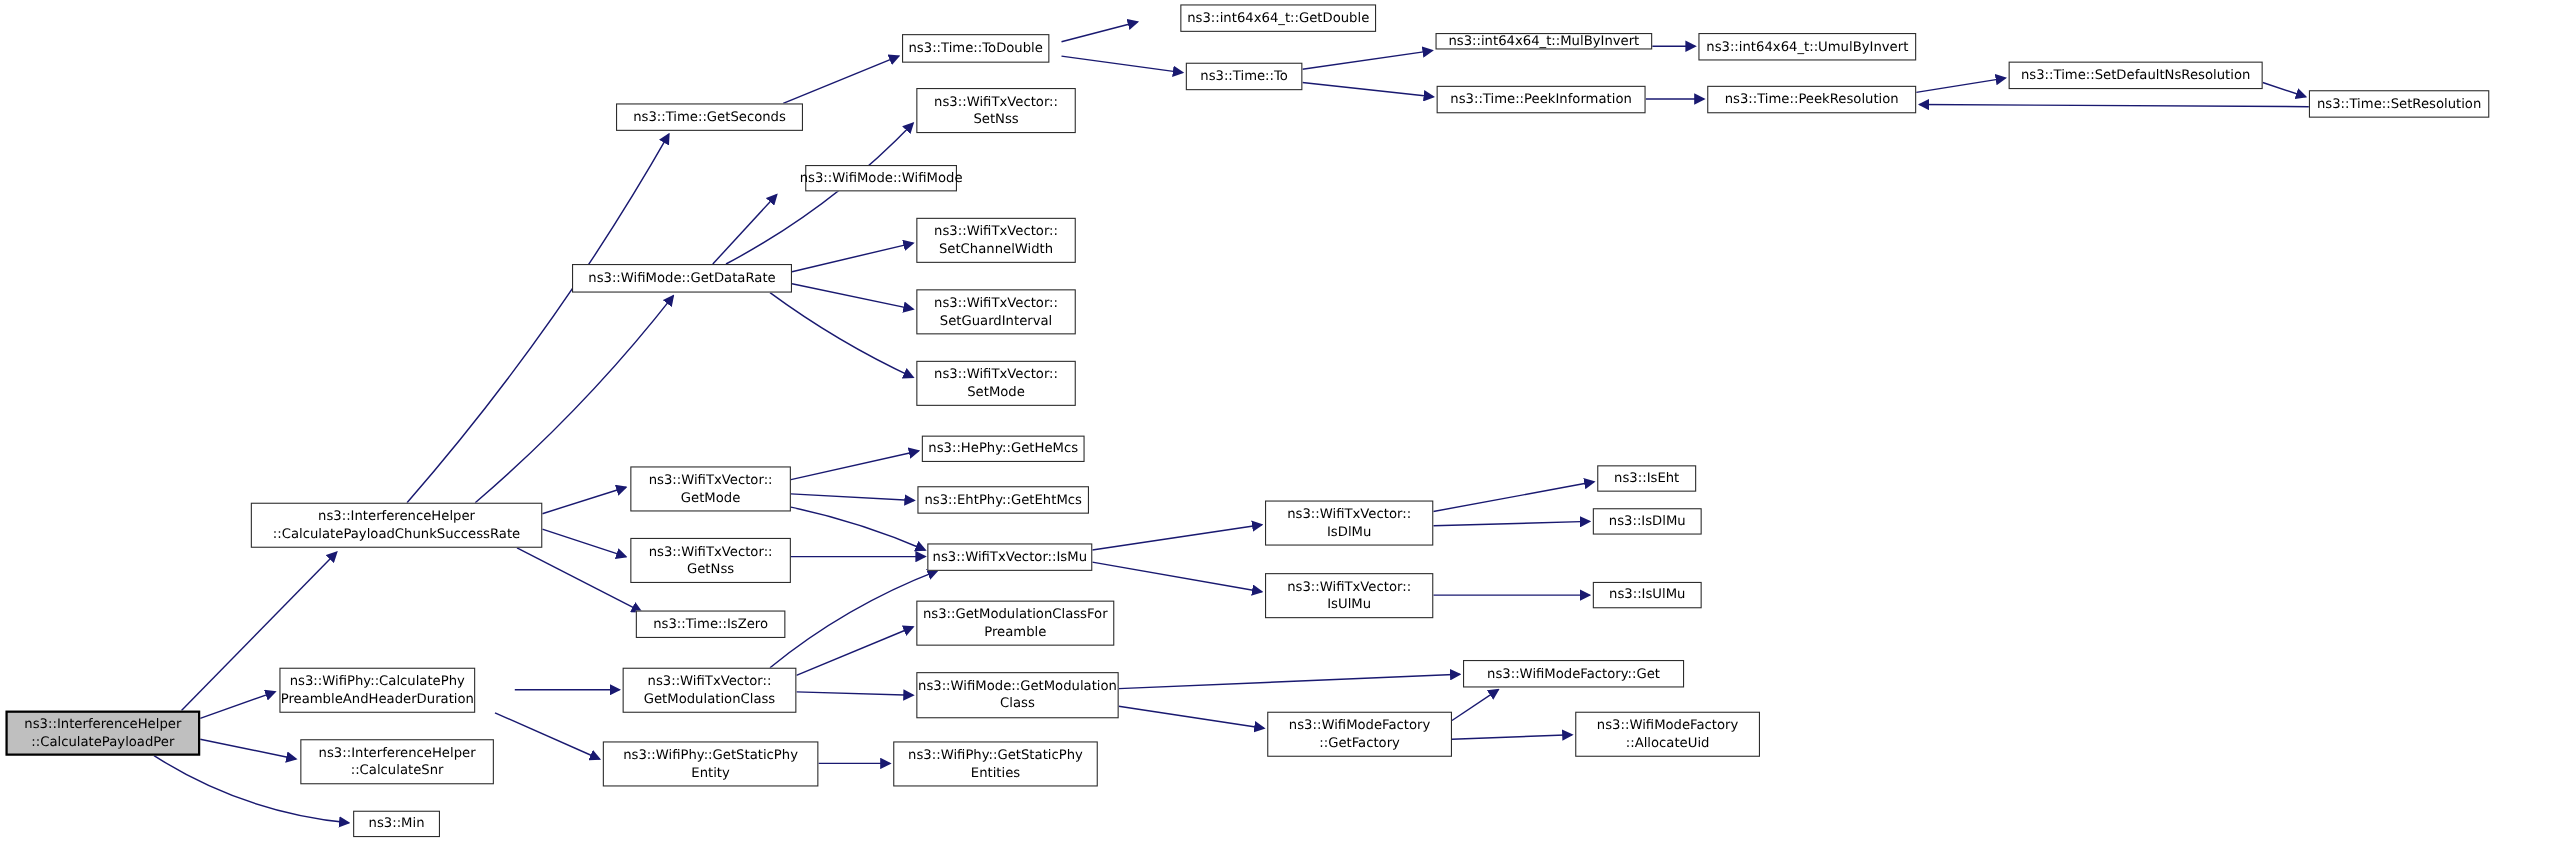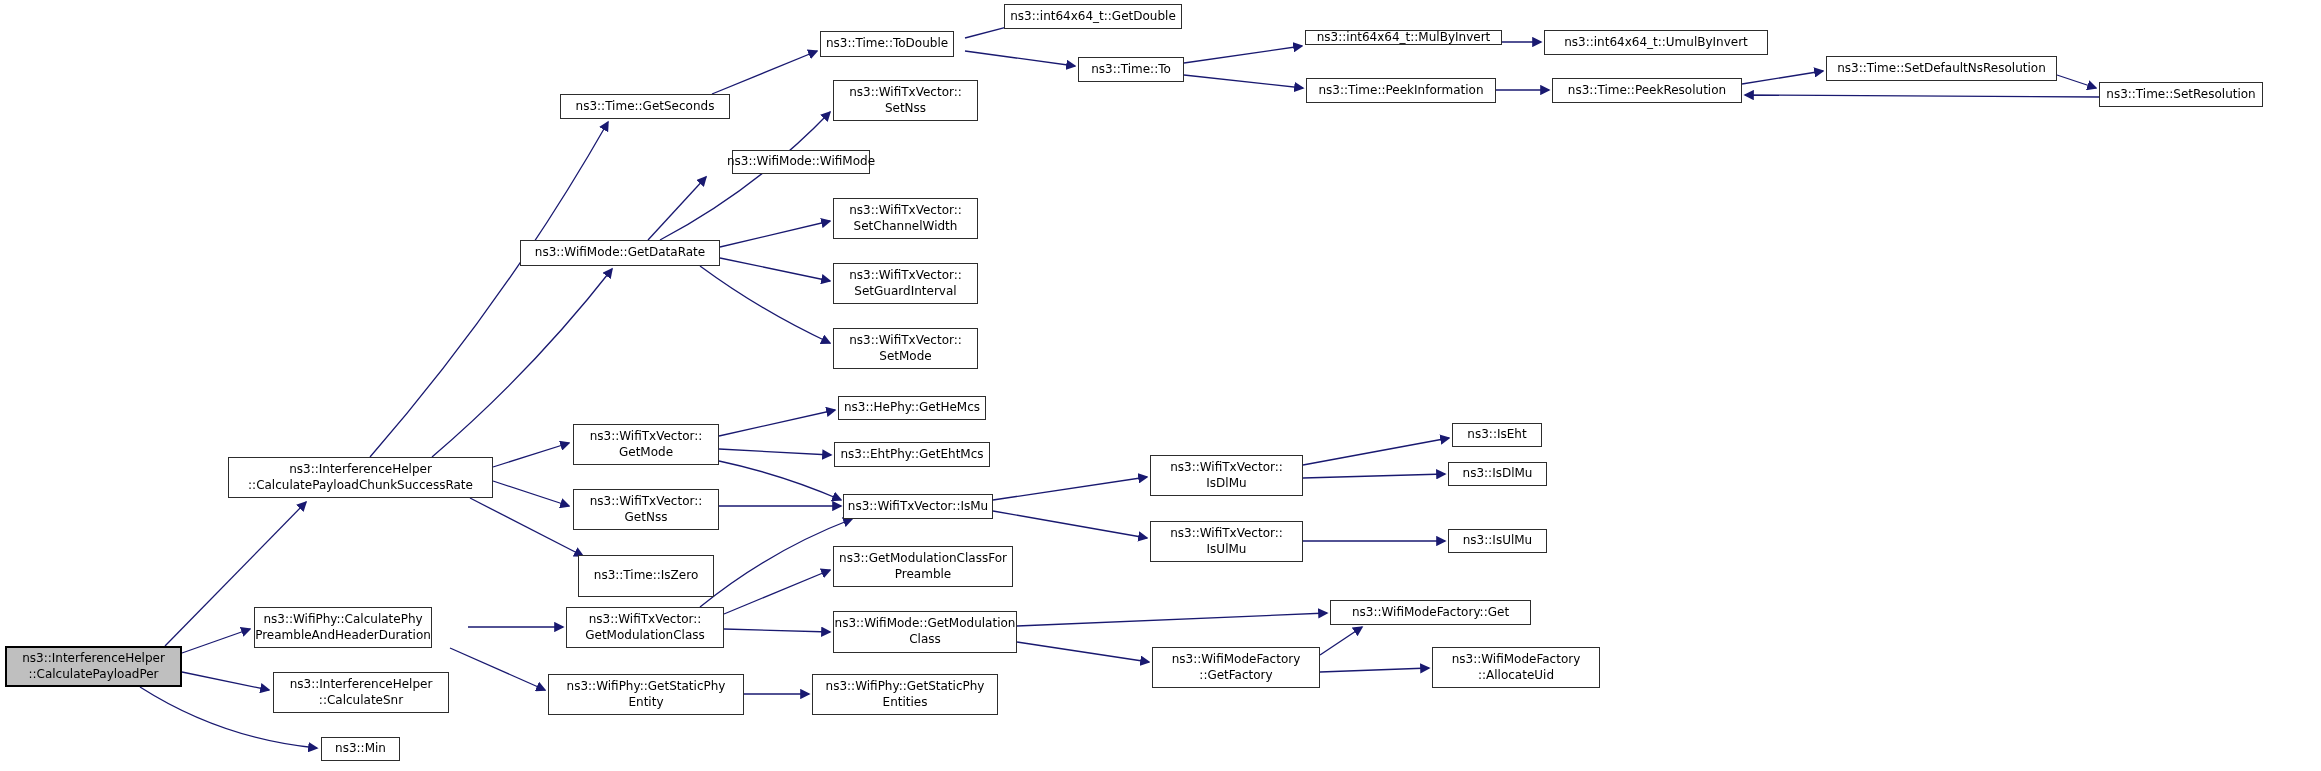--- a/index.html
+++ b/index.html
@@ -94,21 +94,21 @@
       <span>ns3::WifiMode::GetDataRate</span>
     </div>
     <div class="node" style="left: 573px; top: 424px; width: 146px; height: 41px; border-color: rgb(45, 45, 45);">
       <span>ns3::WifiTxVector::</span>
       <span>GetMode</span>
     </div>
     <div class="node" style="left: 573px; top: 489px; width: 146px; height: 41px; border-color: rgb(45, 45, 45);">
       <span>ns3::WifiTxVector::</span>
       <span>GetNss</span>
     </div>
-    <div class="node" style="left: 578px; top: 555px; width: 136px; height: 42px; border-color: rgb(45, 45, 45);">
+    <div class="node" style="left: 578px; top: 555px; width: 136px; height: 25px; border-color: rgb(45, 45, 45);">
       <span>ns3::Time::IsZero</span>
     </div>
     <div class="node" style="left: 566px; top: 607px; width: 158px; height: 41px; border-color: rgb(45, 45, 45);">
       <span>ns3::WifiTxVector::</span>
       <span>GetModulationClass</span>
     </div>
     <div class="node" style="left: 548px; top: 674px; width: 196px; height: 41px; border-color: rgb(45, 45, 45);">
       <span>ns3::WifiPhy::GetStaticPhy</span>
       <span>Entity</span>
     </div>
@@ -148,30 +148,30 @@
       <span>Preamble</span>
     </div>
     <div class="node" style="left: 833px; top: 611px; width: 184px; height: 42px; border-color: rgb(45, 45, 45);">
       <span>ns3::WifiMode::GetModulation</span>
       <span>Class</span>
     </div>
     <div class="node" style="left: 812px; top: 674px; width: 186px; height: 41px; border-color: rgb(45, 45, 45);">
       <span>ns3::WifiPhy::GetStaticPhy</span>
       <span>Entities</span>
     </div>
-    <div class="node" style="left: 1004px; top: 4px; width: 178px; height: 25px; border-color: rgb(45, 45, 45);">
+    <div class="node" style="left: 1073px; top: 4px; width: 178px; height: 25px; border-color: rgb(45, 45, 45);">
       <span>ns3::int64x64_t::GetDouble</span>
     </div>
     <div class="node" style="left: 1078px; top: 57px; width: 106px; height: 25px; border-color: rgb(45, 45, 45);">
       <span>ns3::Time::To</span>
     </div>
     <div class="node" style="left: 1305px; top: 30px; width: 197px; height: 15px; border-color: rgb(45, 45, 45);">
       <span>ns3::int64x64_t::MulByInvert</span>
     </div>
-    <div class="node" style="left: 1544px; top: 30px; width: 224px; height: 25px; border-color: rgb(45, 45, 45);">
+    <div class="node" style="left: 1544px; top: 30px; width: 198px; height: 25px; border-color: rgb(45, 45, 45);">
       <span>ns3::int64x64_t::UmulByInvert</span>
     </div>
     <div class="node" style="left: 1306px; top: 78px; width: 190px; height: 25px; border-color: rgb(45, 45, 45);">
       <span>ns3::Time::PeekInformation</span>
     </div>
     <div class="node" style="left: 1552px; top: 78px; width: 190px; height: 25px; border-color: rgb(45, 45, 45);">
       <span>ns3::Time::PeekResolution</span>
     </div>
     <div class="node" style="left: 1826px; top: 56px; width: 231px; height: 25px; border-color: rgb(45, 45, 45);">
       <span>ns3::Time::SetDefaultNsResolution</span>

